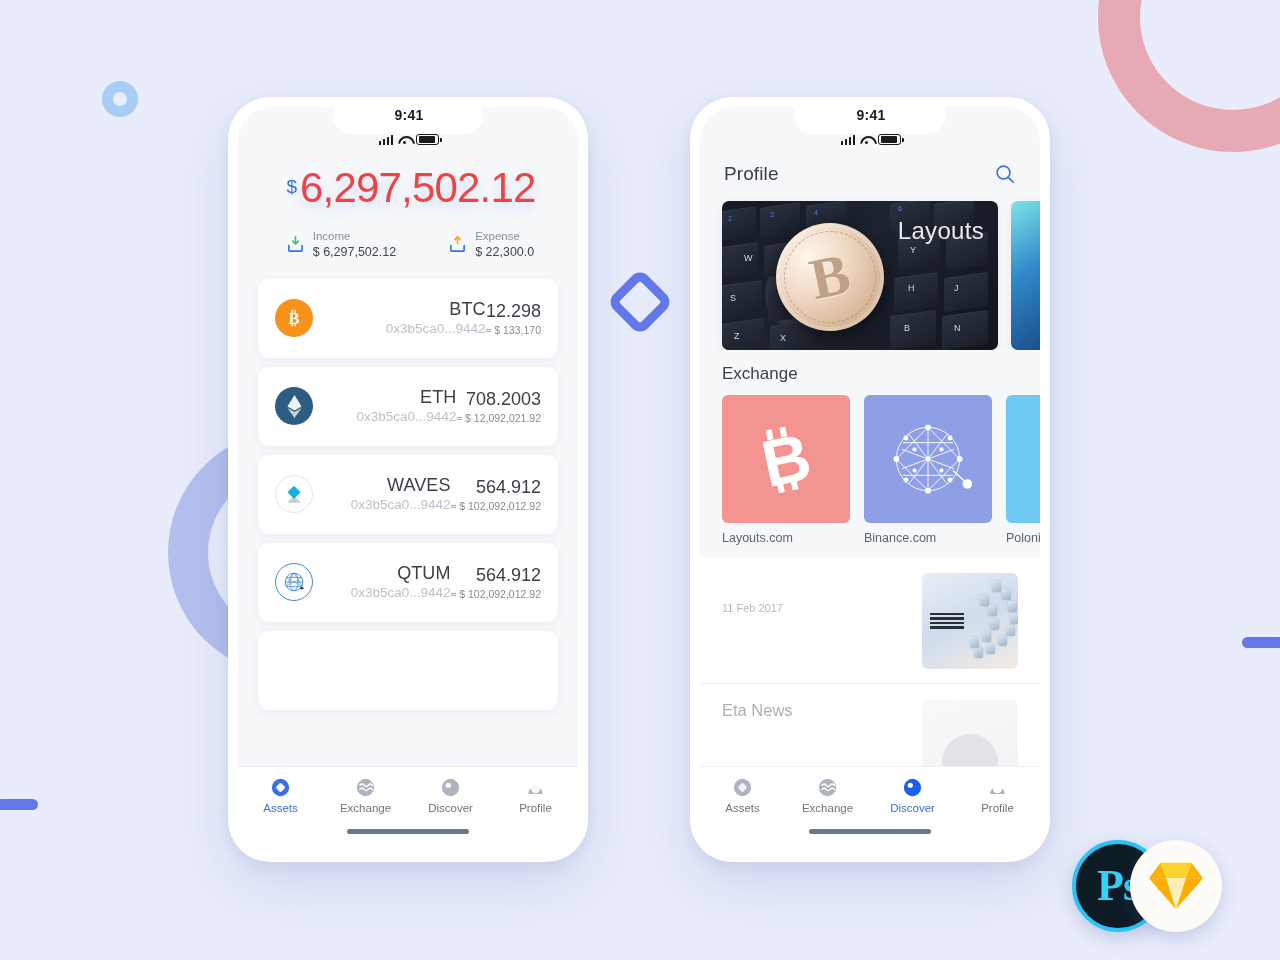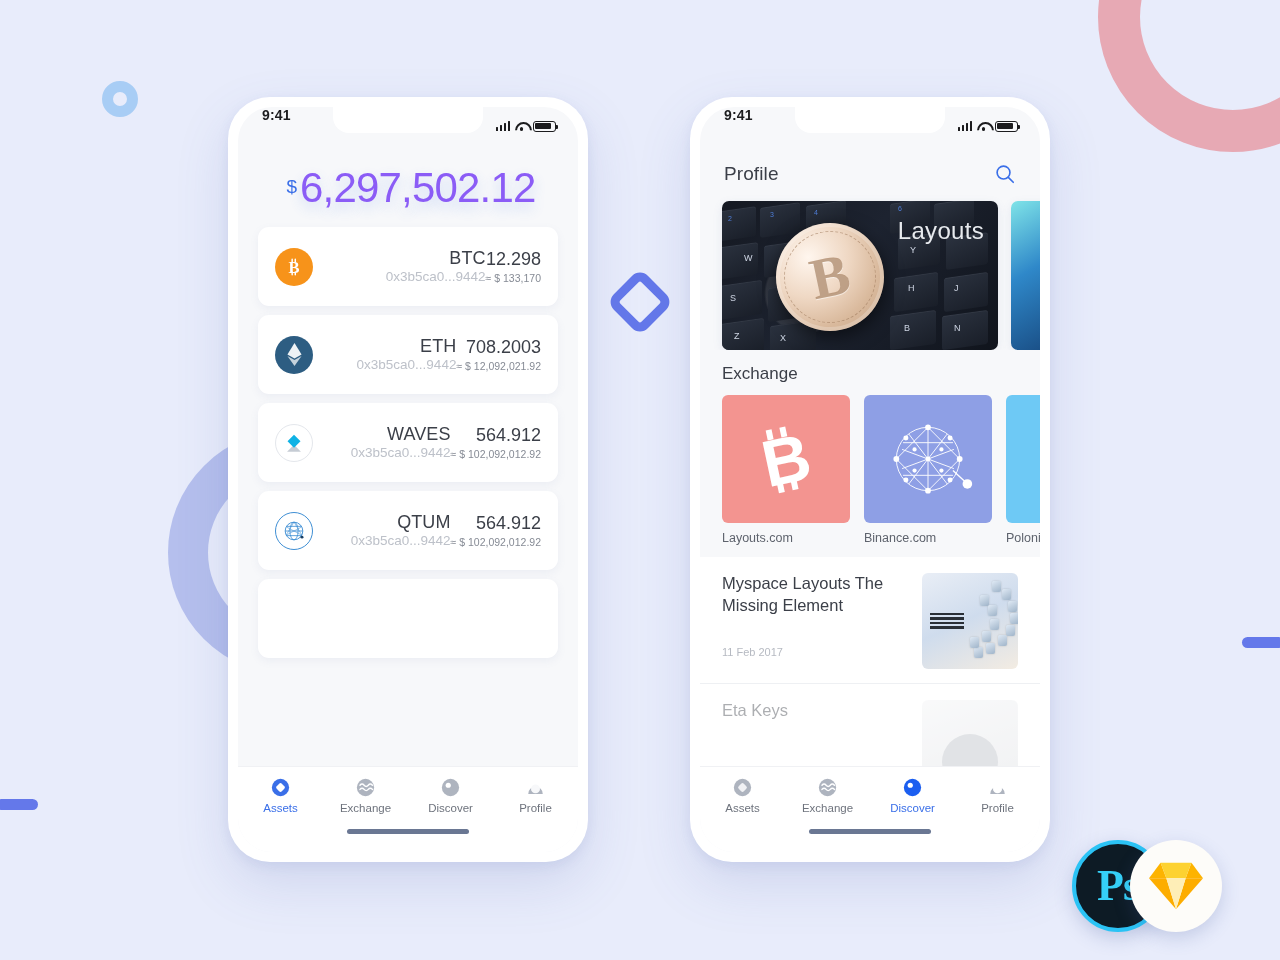--- a/index.html
+++ b/index.html
@@ -80,24 +80,25 @@
     background: #ffffff;
     border-bottom-left-radius: 16px;
     border-bottom-right-radius: 16px;
     z-index: 6;
   }
 
   
   .statusbar {
     position: relative;
     height: 38px;
-    display: flex; 
+    display: flex; align-items: center;
     justify-content: space-between;
     padding: 0 22px 0 24px;
     z-index: 7;
+    flex-direction: column;
   }
   .status-time {
     font-size: 14px; font-weight: bold; color: #1c1c1e; letter-spacing: .2px;
   }
   .status-icons { display: flex; align-items: center; gap: 5px; }
   .sig { display: flex; align-items: flex-end; gap: 1.5px; height: 10px; }
   .sig i { width: 2.5px; background: #1c1c1e; border-radius: .5px; display:block; }
   .sig i:nth-child(1){height:4px}.sig i:nth-child(2){height:6px}
   .sig i:nth-child(3){height:8px}.sig i:nth-child(4){height:10px}
   .wifi { width: 13px; height: 10px; position: relative; }
@@ -127,21 +128,21 @@
   }
   .search-btn { cursor: pointer; display:flex; }
 
   
   .balance-row {
     display: flex; justify-content: center; align-items: flex-start;
     margin-top: 22px; padding-left: 6px;
   }
   .cur-sym { font-size: 19px; color: #3a6fe8; margin-top: 9px; margin-right: 3px; }
   .balance-amt {
-    font-size: 42px; color: #8b5cf6; letter-spacing: -.8px;
+    font-size: 42px; color: #ef4444; letter-spacing: -.8px;
     text-shadow: 0 6px 13px rgba(58,111,232,.24);
     line-height: 1;
   }
 
   .stats-row {
     display: flex; justify-content: center; gap: 52px;
     margin-top: 20px; padding-left: 4px;
   }
   .stat { display: flex; align-items: center; gap: 8px; }
   .stat-txt { line-height: 1.32; }
@@ -333,20 +334,44 @@
           </span>
       </div>
     </div>
 
 
     <div class="balance-row">
       <span class="cur-sym">$</span>
       <span class="balance-amt">6,297,502.12</span>
     </div>
 
+    <div class="stats-row">
+      <div class="stat">
+        <svg width="19" height="19" viewBox="0 0 20 20">
+          <path d="M3 11v5a1 1 0 0 0 1 1h12a1 1 0 0 0 1-1v-5" fill="none" stroke="#3a6fe8" stroke-width="1.7" stroke-linecap="round"></path>
+          <path d="M10 2v7" stroke="#3bbf6e" stroke-width="1.7" stroke-linecap="round"></path>
+          <path d="M7.2 6.4 10 9.3l2.8-2.9" fill="none" stroke="#3bbf6e" stroke-width="1.7" stroke-linecap="round" stroke-linejoin="round"></path>
+        </svg>
+        <div class="stat-txt">
+          <div class="stat-label">Income</div>
+          <div class="stat-value">$ 6,297,502.12</div>
+        </div>
+      </div>
+      <div class="stat">
+        <svg width="19" height="19" viewBox="0 0 20 20">
+          <path d="M3 11v5a1 1 0 0 0 1 1h12a1 1 0 0 0 1-1v-5" fill="none" stroke="#3a6fe8" stroke-width="1.7" stroke-linecap="round"></path>
+          <path d="M10 9V2" stroke="#f5a623" stroke-width="1.7" stroke-linecap="round"></path>
+          <path d="M7.2 4.9 10 2l2.8 2.9" fill="none" stroke="#f5a623" stroke-width="1.7" stroke-linecap="round" stroke-linejoin="round"></path>
+        </svg>
+        <div class="stat-txt">
+          <div class="stat-label">Expense</div>
+          <div class="stat-value">$ 22,300.0</div>
+        </div>
+      </div>
+    </div>
 
     <div class="asset-list">
 
       <div class="asset-card">
         <div class="coin-ic" style="background:#f7931a">
           <svg width="22" height="22" viewBox="0 0 24 24">
               <text x="12" y="18" text-anchor="middle" font-family="Liberation Serif, serif" font-size="18" font-weight="bold" fill="#fff">B</text>
               <path d="M10 3.6v3M13.4 3.6v3M10 17.5v3M13.4 17.5v3" stroke="#fff" stroke-width="1.6" stroke-linecap="round"></path>
             </svg>
         </div>
@@ -571,21 +596,20 @@
       <div class="rec-item clipped">
         <div class="rec-thumb" style="background:#6ec9f5"></div>
         <div class="rec-caption">Poloniex.com</div>
       </div>
     </div>
 
 
     <div class="news-wrap">
       <div class="news-item">
         <div class="news-txt">
-          <div class="news-title">Myspace Layouts The Missing Element</div>
           <div class="news-date">11 Feb 2017</div>
         </div>
         <div class="news-thumb">
           <div class="ibm-mark"></div>
           <div class="ring-dots">
             <i style="left:54px;top:2px"></i>
               <i style="left:64px;top:10px"></i>
             <i style="left:70px;top:22px"></i>
               <i style="left:72px;top:34px"></i>
             <i style="left:68px;top:46px"></i>
@@ -595,21 +619,21 @@
             <i style="left:42px;top:16px"></i>
               <i style="left:50px;top:26px"></i>
             <i style="left:52px;top:40px"></i>
               <i style="left:44px;top:52px"></i>
             <i style="left:32px;top:58px"></i>
           </div>
         </div>
       </div>
       <div class="news-item faded">
         <div class="news-txt">
-          <div class="news-title">Eta Keys</div>
+          <div class="news-title">Eta News</div>
         </div>
         <div class="news-thumb person"></div>
       </div>
     </div>
 
     <div class="tabbar">
       <div class="tab">
         <svg width="19" height="19" viewBox="0 0 22 22">
           <circle cx="11" cy="11" r="10" fill="#aeb4bf"></circle>
           <rect x="6.8" y="6.8" width="8.4" height="8.4" rx="2.2" fill="#f0f1f4" transform="rotate(45 11 11)"></rect>

